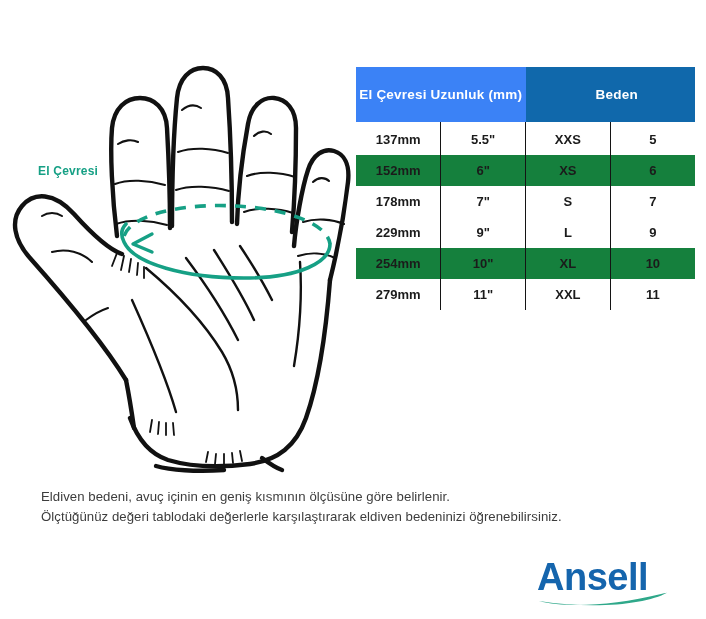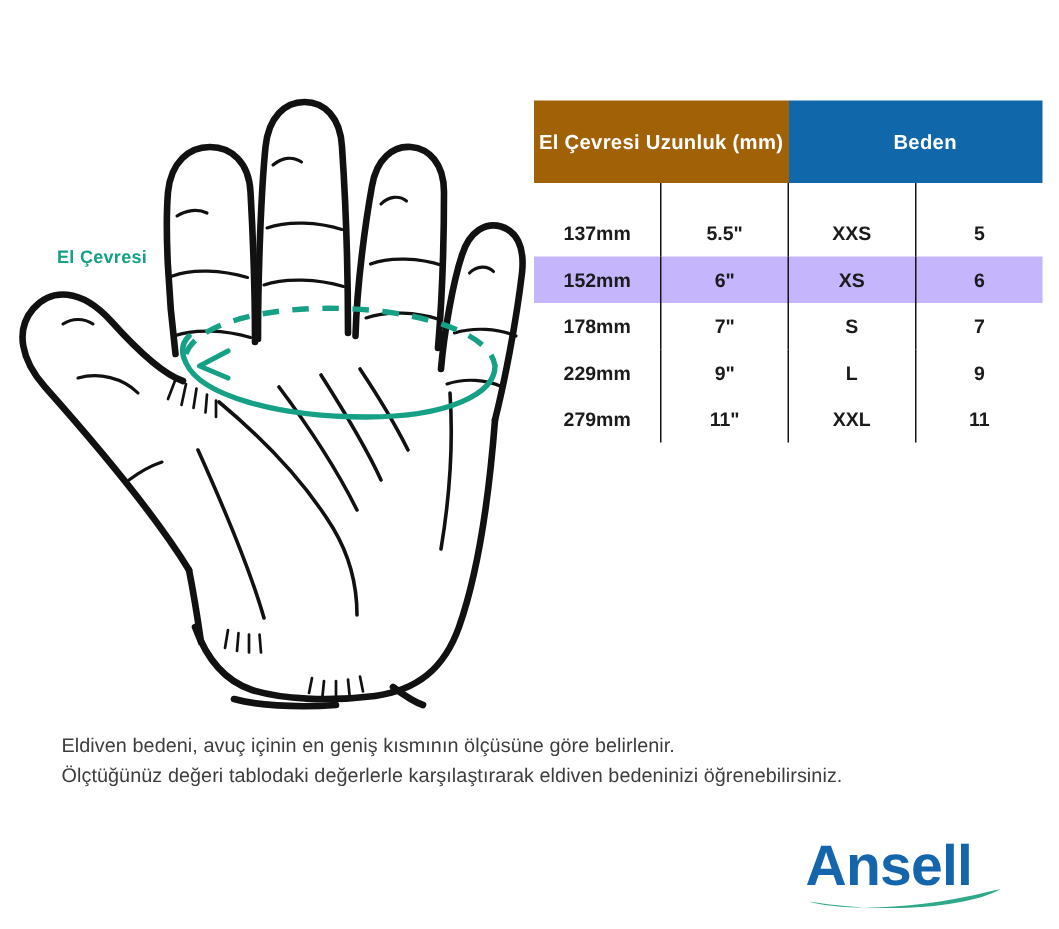--- a/index.html
+++ b/index.html
@@ -35,39 +35,39 @@
   }
   #size-table th{
     height:55px;
     color:#ffffff;
     font-size:13.5px;
     font-weight:bold;
     letter-spacing:.2px;
     padding:0;
     vertical-align:middle;
   }
-  #size-table th.th-teal{background:#a16207;text-align:center;}
+  #size-table th.th-teal{background:#3b82f6;text-align:center;}
   #size-table th.th-blue{background:#1068ab;padding-left:13px;}
   #size-table td{
     height:31px;
     font-size:13px;
     font-weight:bold;
     color:#1b1b1b;
     text-align:center;
     vertical-align:middle;
     padding:0;
     background:transparent;
   }
   #size-table tbody tr.odd{background:#ffffff;}
-  #size-table tbody tr.even{background:#c4b5fd;}
+  #size-table tbody tr.even{background:#15803d;}
   #size-table td.c-mm{width:116px;border-right:1.6px solid #141414;}
   #size-table td.c-in{width:101px;border-right:1.6px solid #141414;}
   #size-table td.c-size{width:82px;border-right:1.6px solid #141414;}
   #size-table td.c-num{width:40px;}
-  #size-table tbody tr:first-child td{padding-top:18px;}
+  #size-table tbody tr:first-child td{padding-top:2px;}
 
   
   #caption{
     position:absolute;left:41px;top:487px;
     width:630px;
     font-size:13.2px;
     line-height:20px;
     color:#3d3d3d;
     letter-spacing:.05px;
   }
@@ -221,20 +221,26 @@
           <td class="c-in">7"</td>
           <td class="c-size">S</td>
           <td class="c-num">7</td>
         </tr>
         <tr class="odd">
           <td class="c-mm">229mm</td>
           <td class="c-in">9"</td>
           <td class="c-size">L</td>
           <td class="c-num">9</td>
         </tr>
+        <tr class="even">
+          <td class="c-mm">254mm</td>
+          <td class="c-in">10"</td>
+          <td class="c-size">XL</td>
+          <td class="c-num">10</td>
+        </tr>
         <tr class="odd">
           <td class="c-mm">279mm</td>
           <td class="c-in">11"</td>
           <td class="c-size">XXL</td>
           <td class="c-num">11</td>
         </tr>
       </tbody>
   </table>
 
   <div id="caption">

